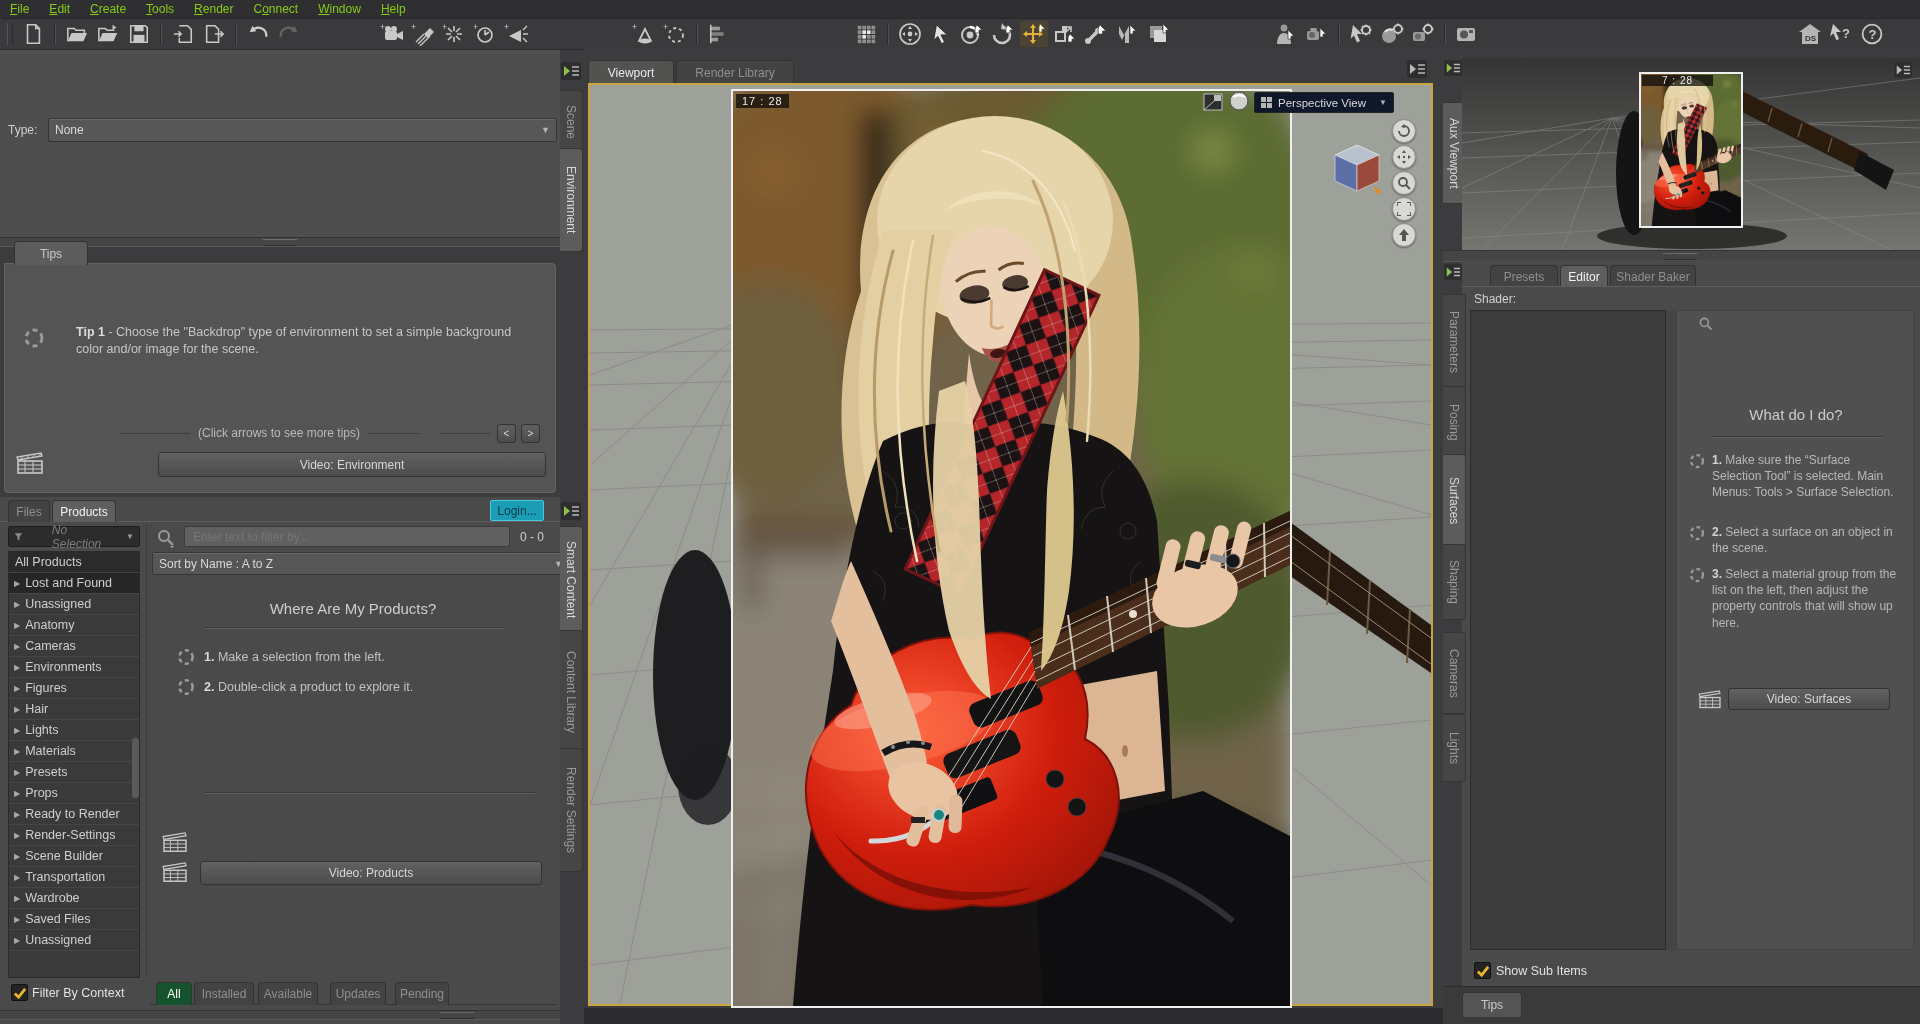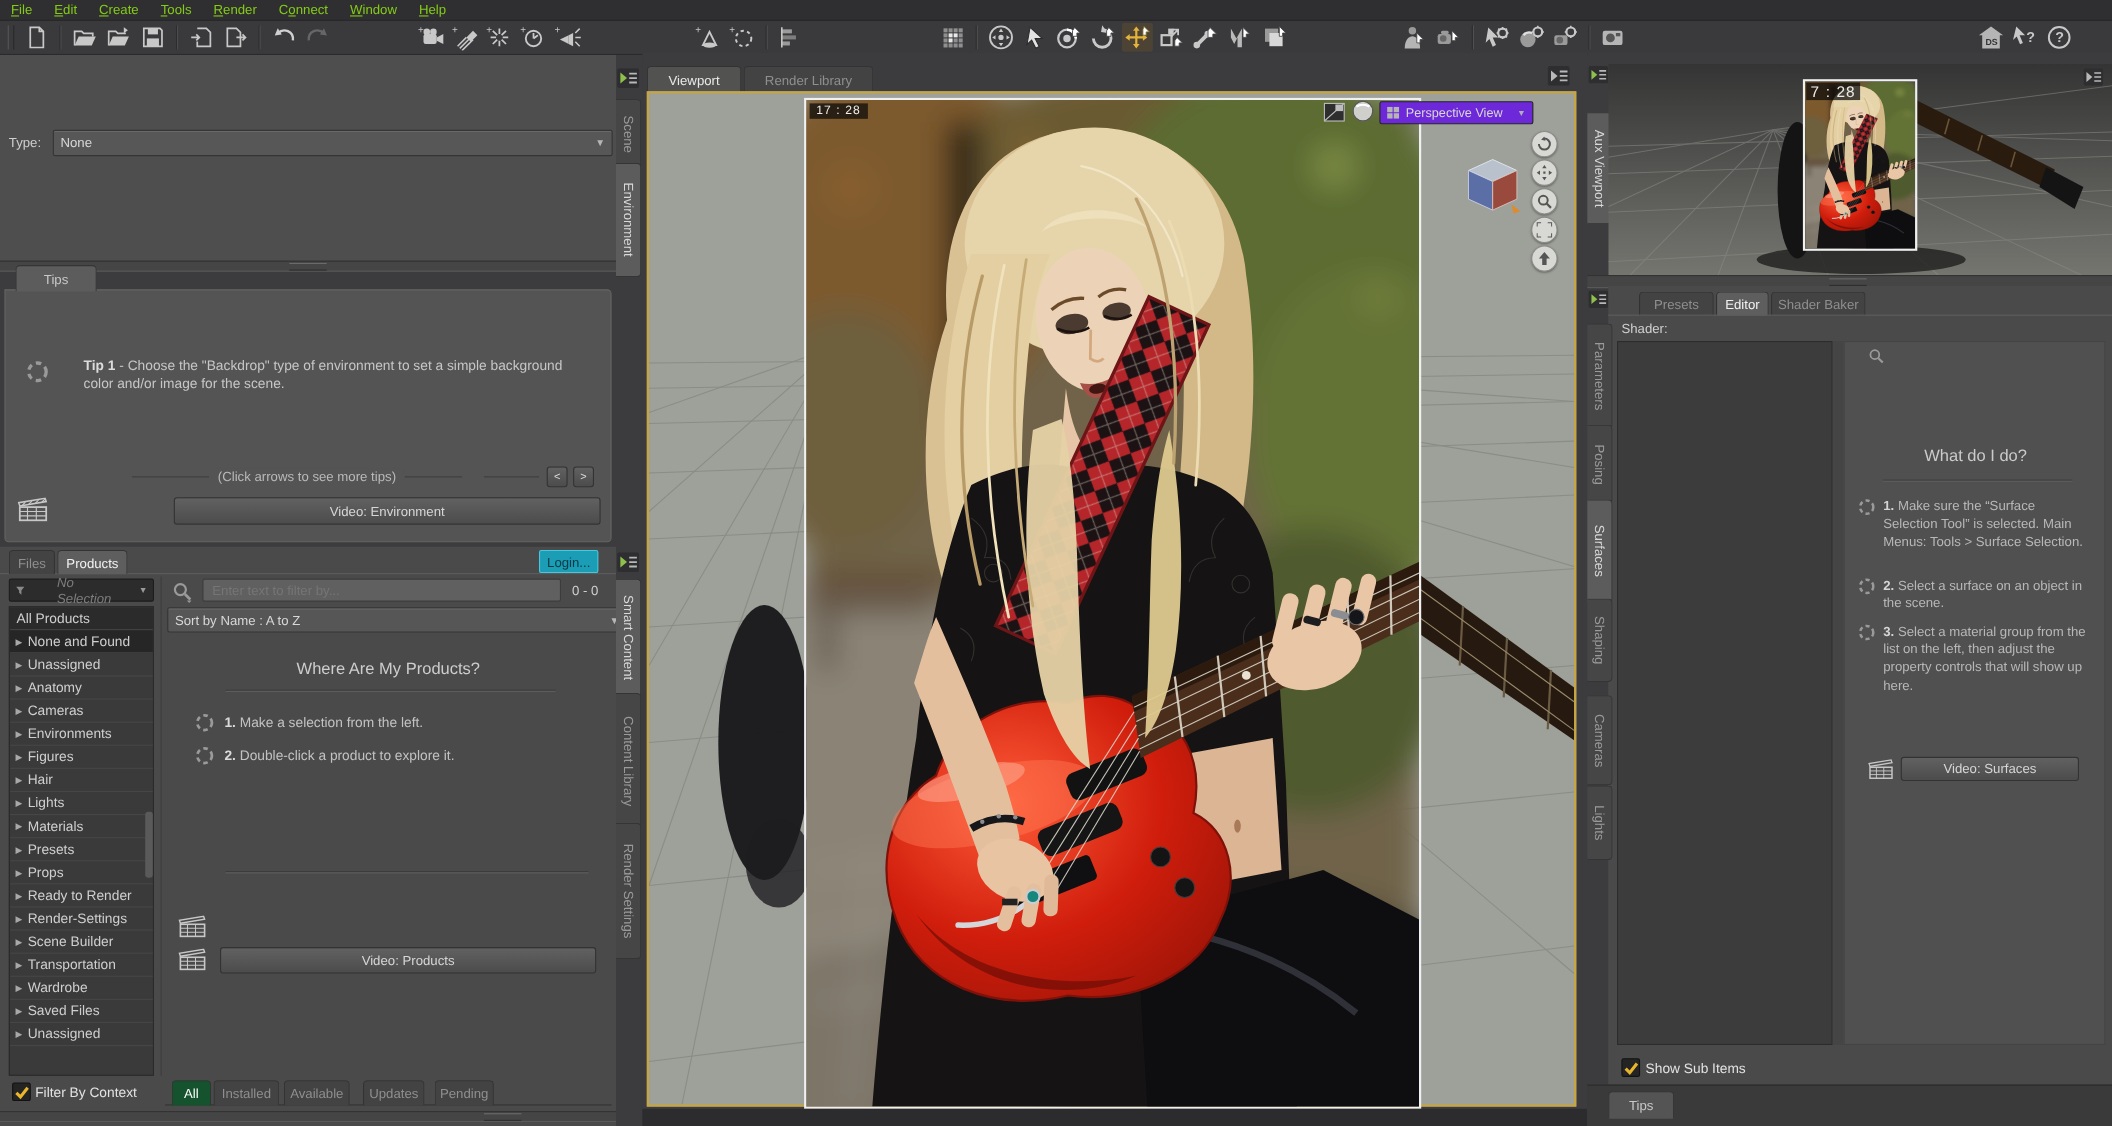--- a/index.html
+++ b/index.html
@@ -547,21 +547,21 @@
   <div class="abs" style="left:8px;top:551px;width:132px;height:427px;background:#3a3a3a;border:1px solid #2a2a2a;box-sizing:border-box;overflow:hidden;">
     <style>
       .cat{height:20px;display:flex;align-items:center;padding-left:5px;border-bottom:1px solid #464646;font-size:12.5px;color:#cfcfcf;white-space:nowrap;}
       .cat .tri{font-size:8px;color:#a8a8a8;margin-right:5px;}
     </style>
     <div class="cat" style="background:#2b2b2b;padding-left:6px;">
         <span>All Products</span>
       </div>
     <div class="cat" style="background:#262626;">
         <span class="tri">▶</span>
-        <span>None and Found</span>
+        <span>Lost and Found</span>
       </div>
     <div class="cat">
         <span class="tri">▶</span>
         <span>Unassigned</span>
       </div>
     <div class="cat">
         <span class="tri">▶</span>
         <span>Anatomy</span>
       </div>
     <div class="cat">
@@ -759,21 +759,21 @@
           <rect x="11" y="2" width="7" height="6" fill="#bdbdbd"></rect>
         </svg>
     </span>
     <span class="abs" style="left:638px;top:5px;">
       <svg width="22" height="22" viewBox="0 0 22 22">
           <circle cx="11" cy="11" r="9" fill="#cfcfcb" stroke="#777"></circle>
           <path d="M5 7 a9 7 0 0 1 12 0" fill="none" stroke="#fff" stroke-width="2"></path>
           <circle cx="11" cy="11" r="9" fill="none" stroke="#555"></circle>
         </svg>
     </span>
-    <div class="abs" style="left:664px;top:7px;width:140px;height:21px;background:#6d28d9;border:1px solid #242424;border-radius:2px;display:flex;align-items:center;padding:0 6px;box-sizing:border-box;">
+    <div class="abs" style="left:664px;top:7px;width:140px;height:21px;background:#0f172a;border:1px solid #242424;border-radius:2px;display:flex;align-items:center;padding:0 6px;box-sizing:border-box;">
       <svg width="11" height="11" viewBox="0 0 11 11">
           <path d="M0 0 h5 v5 h-5 z M6 0 h5 v5 h-5 z M0 6 h5 v5 h-5 z M6 6 h5 v5 h-5 z" fill="#b5b5b5"></path>
         </svg>
       <span style="font-size:11.5px;color:#d8d8d8;margin-left:6px;">Perspective View</span>
       <span style="margin-left:auto;color:#b0b0b0;font-size:8px;">▼</span>
     </div>
 
     <svg class="abs" style="left:740px;top:55px;" width="54" height="58" viewBox="0 0 54 58">
       <polygon points="27,5 49,15 27,25 5,15" fill="#b9c2cc" stroke="#e4e8ee" stroke-width=".8"></polygon>
       <polygon points="5,15 27,25 27,51 5,41" fill="#5c6ea6" stroke="#c9cfe0" stroke-width=".8"></polygon>
@@ -853,21 +853,21 @@
           <line x1="310" y1="50" x2="306" y2="64"></line>
           <line x1="340" y1="65" x2="336" y2="79"></line>
           <line x1="370" y1="80" x2="366" y2="94"></line>
         </g>
       <polygon points="398,94 432,112 424,132 392,112" fill="#141414"></polygon>
     </svg>
     <div class="abs" style="left:177px;top:14px;width:100px;height:152px;border:2px solid #f0f0f0;">
       <svg width="100" height="152" viewBox="0 0 557 915" preserveAspectRatio="none">
           <use href="#render-photo"></use>
         </svg>
-      <span class="chip" style="left:1px;top:1px;font-size:14px;padding:0 4px;">7 : 28</span>
+      <span class="chip" style="left:1px;top:1px;font-size:10px;padding:0 20px;">7 : 28</span>
     </div>
     <span class="abs" style="right:8px;top:4px;">
       <svg width="18" height="16" viewBox="0 0 20 18">
           <rect width="20" height="18" rx="2" fill="#2e2e30"></rect>
           <path d="M3 4 l6 5 -6 5 z" fill="#b8b8b8"></path>
           <path d="M11 5 h7 M11 9 h7 M11 13 h7" stroke="#b8b8b8" stroke-width="1.6"></path>
         </svg>
     </span>
   </div>
   <div class="abs splitter-h" style="left:1443px;top:250px;width:477px;height:10px;">

